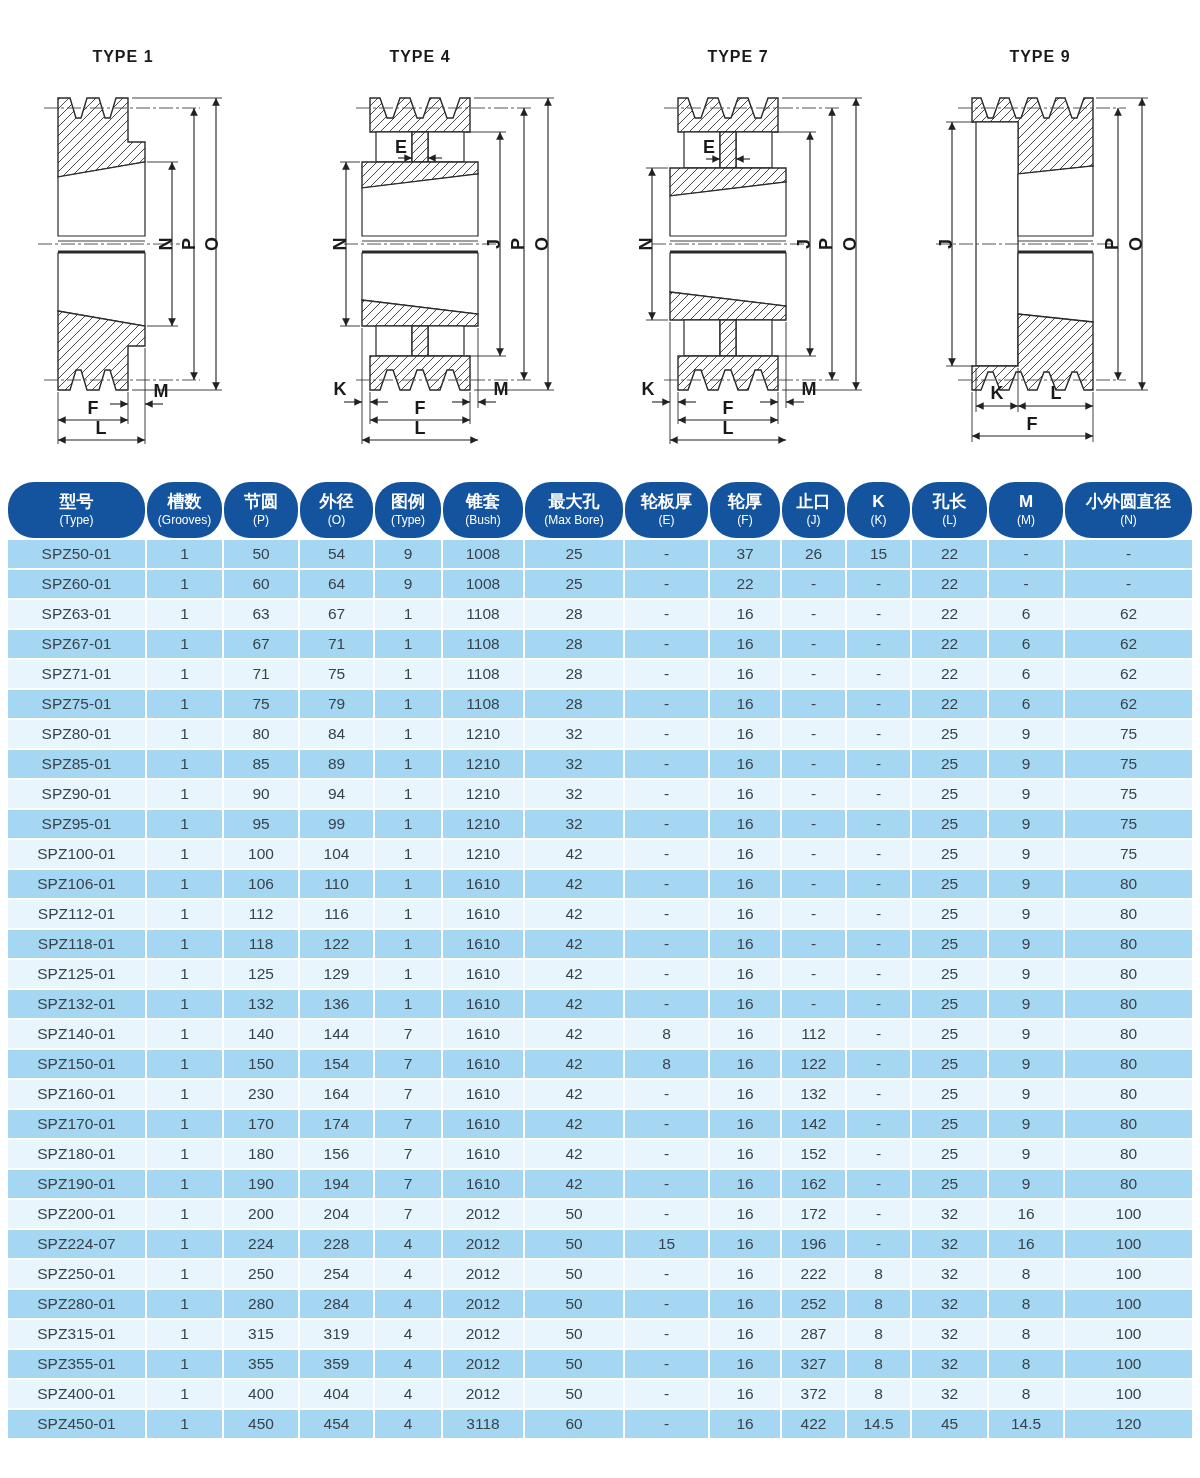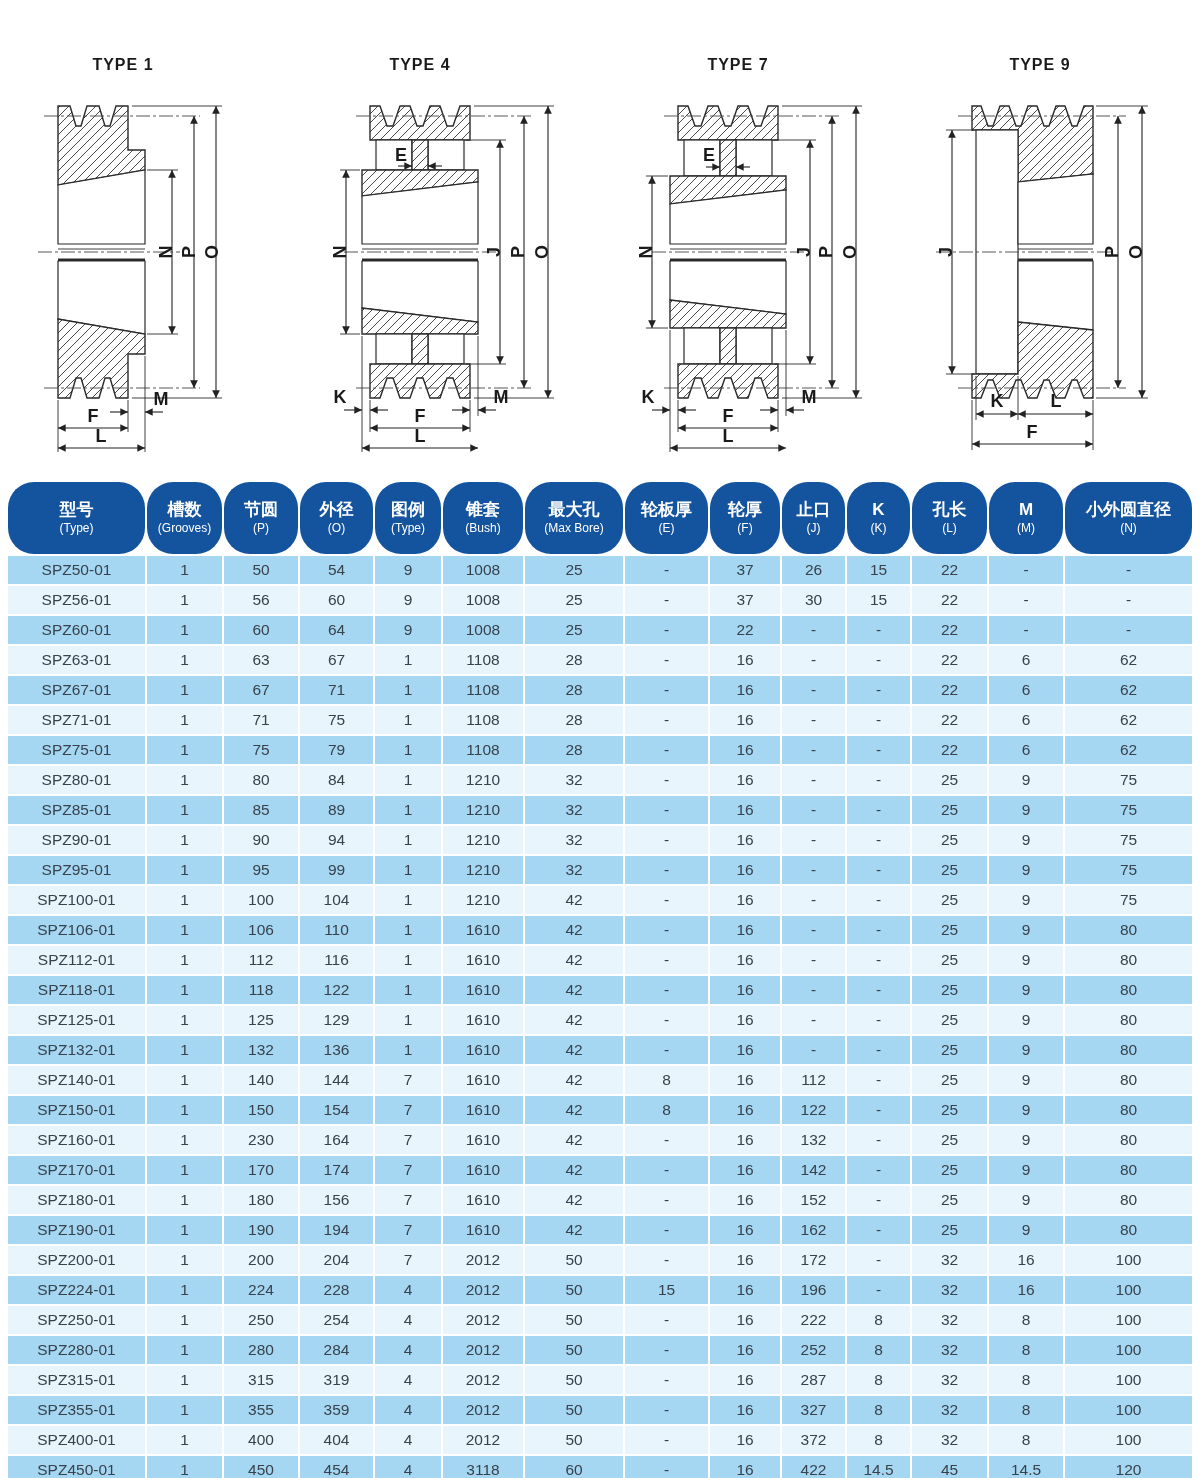--- a/index.html
+++ b/index.html
@@ -9,40 +9,40 @@
     --header-text:#FFFFFF;
     --cell-text:#37424C;
     --line:#2a2a2a;
   }
   *{box-sizing:border-box;}
   html,body{margin:0;padding:0;}
   body{
     width:1200px;height:1478px;overflow:hidden;background:#ffffff;
     font-family:"Liberation Sans","DejaVu Sans",sans-serif;
   }
-  .drawings{display:flex;height:472px;padding-top:22px;}
+  .drawings{display:flex;height:472px;padding-top:14px;}
   .drawing{width:300px;height:462px;flex:0 0 300px;}
   .dtitle{font-size:16px;font-weight:bold;fill:#1a1a1a;letter-spacing:1px;}
   .dim-label{font-size:18px;font-weight:600;fill:#1a1a1a;}
   .outline{fill:url(#hatch);stroke:var(--line);stroke-width:1.4;}
   .white-part{fill:#ffffff;stroke:var(--line);stroke-width:1.2;}
   .thin{stroke:var(--line);stroke-width:0.9;fill:none;}
   .dimline{stroke:#222;stroke-width:1.1;fill:none;}
   .cline{stroke:#444;stroke-width:0.9;fill:none;stroke-dasharray:14 3 3 3;}
   .thick{stroke:var(--line);stroke-width:3;fill:none;}
 
   .table-wrap{padding:0 6px;margin-top:8px;}
   table{border-collapse:separate;border-spacing:2px;table-layout:fixed;width:1188px;}
   col.c0{width:137px}col.c1{width:75px}col.c2{width:74px}col.c3{width:73px}
   col.c4{width:66px}col.c5{width:80px}col.c6{width:98px}col.c7{width:83px}
   col.c8{width:70px}col.c9{width:63px}col.c10{width:63px}col.c11{width:75px}
   col.c12{width:74px}col.c13{width:127px}
   thead th{
     background:var(--header-bg);color:var(--header-text);
-    height:56px;padding:18px 0;vertical-align:middle;font-weight:normal;border-radius:26px;
+    height:56px;padding:2px 0;vertical-align:middle;font-weight:normal;border-radius:26px;
   }
   thead th .zh{font-size:17px;font-weight:bold;line-height:20px;}
   thead th .en{font-size:12px;line-height:15px;margin-top:1px;text-align:center;}
   tbody td{
     text-align:center;font-size:15.5px;color:var(--cell-text);
     height:28px;line-height:28px;padding:0;overflow:hidden;white-space:nowrap;
   }
   tr.row-odd td{background:var(--row-odd);}
   tr.row-even td{background:var(--row-even);}
 </style>
@@ -341,36 +341,20 @@
           <td>1008</td>
           <td>25</td>
           <td>-</td>
           <td>37</td>
           <td>26</td>
           <td>15</td>
           <td>22</td>
           <td>-</td>
           <td>-</td>
         </tr>
-        <tr class="row-even">
-          <td>SPZ56-01</td>
-          <td>1</td>
-          <td>56</td>
-          <td>60</td>
-          <td>9</td>
-          <td>1008</td>
-          <td>25</td>
-          <td>-</td>
-          <td>37</td>
-          <td>30</td>
-          <td>15</td>
-          <td>22</td>
-          <td>-</td>
-          <td>-</td>
-        </tr>
         <tr class="row-odd">
           <td>SPZ60-01</td>
           <td>1</td>
           <td>60</td>
           <td>64</td>
           <td>9</td>
           <td>1008</td>
           <td>25</td>
           <td>-</td>
           <td>22</td>
@@ -710,21 +694,21 @@
           <td>50</td>
           <td>-</td>
           <td>16</td>
           <td>172</td>
           <td>-</td>
           <td>32</td>
           <td>16</td>
           <td>100</td>
         </tr>
         <tr class="row-odd">
-          <td>SPZ224-01</td>
+          <td>SPZ224-07</td>
           <td>1</td>
           <td>224</td>
           <td>228</td>
           <td>4</td>
           <td>2012</td>
           <td>50</td>
           <td>15</td>
           <td>16</td>
           <td>196</td>
           <td>-</td>

